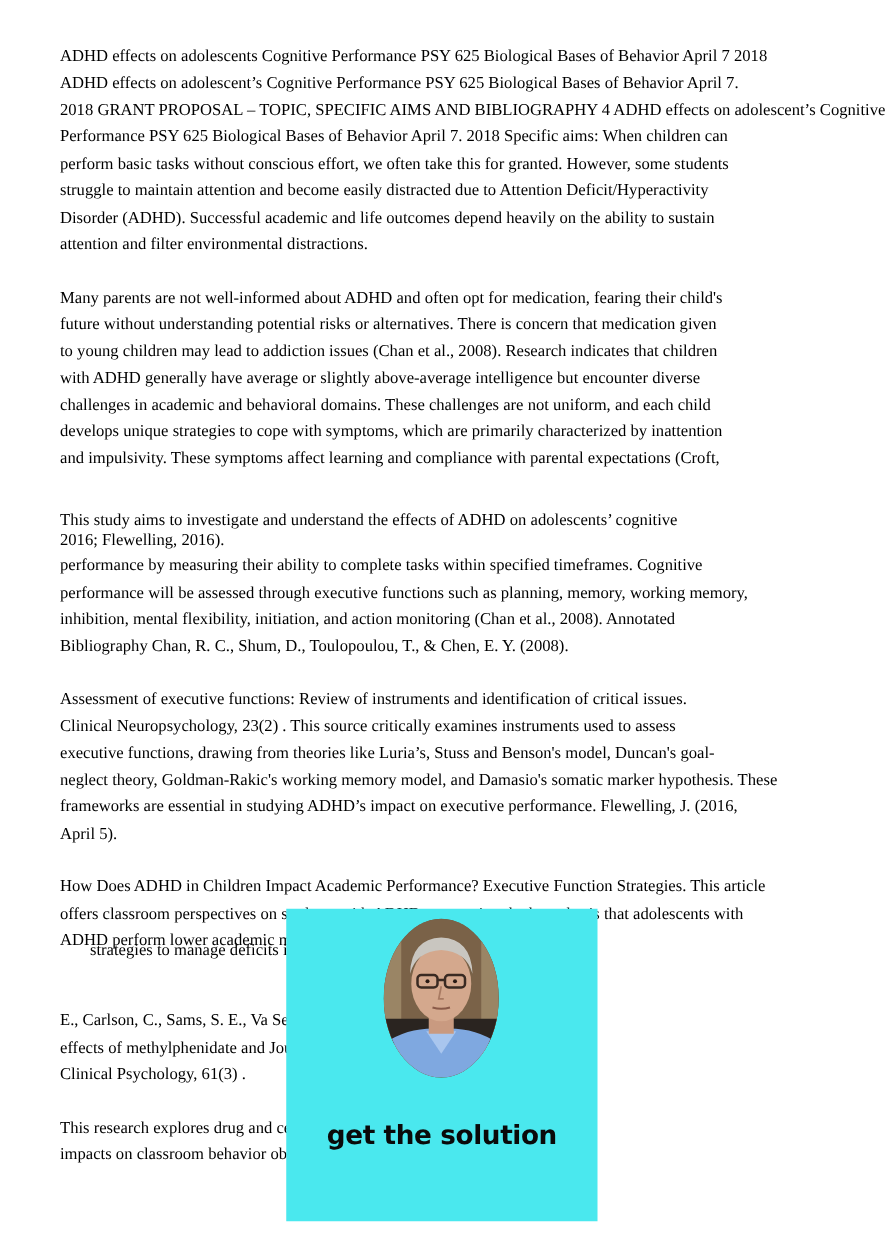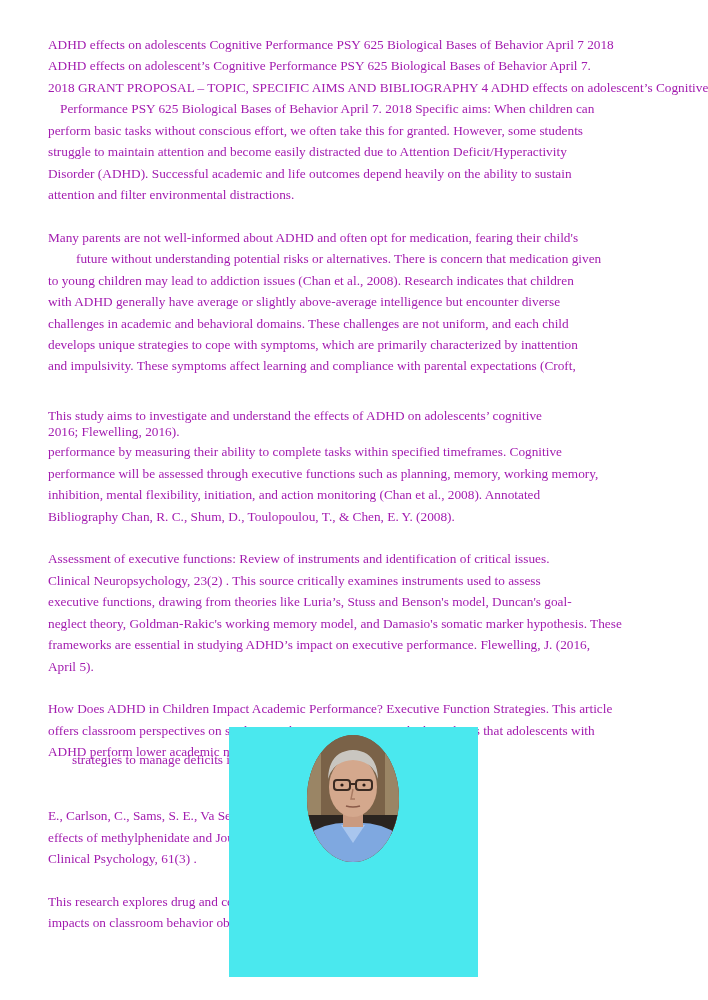--- a/index.html
+++ b/index.html
@@ -20,21 +20,21 @@
       height: 1000px;
       background: #ffffff;
     }
     .line {
       position: absolute;
       left: 48px;
       white-space: nowrap;
       font-family: "Liberation Serif", "DejaVu Serif", serif;
       font-size: 13.3px;
       line-height: 16px;
-      color: #a21caf;
+      color: #000000;
     }
     .overlay {
       position: absolute;
       left: 229px;
       top: 727px;
       width: 249px;
       height: 250px;
       background: #4ae8ee;
     }
     .portrait {
@@ -71,27 +71,27 @@
     }
   </style>
 </head>
 <body>
 
 <div class="page">
   <div id="lines">
       <div class="line" style="top: 37px;">ADHD effects on adolescents Cognitive Performance PSY 625 Biological Bases of Behavior April 7 2018</div>
       <div class="line" style="top: 58px;">ADHD effects on adolescent’s Cognitive Performance PSY 625 Biological Bases of Behavior April 7.</div>
       <div class="line" style="top: 80px;">2018 GRANT PROPOSAL – TOPIC, SPECIFIC AIMS AND BIBLIOGRAPHY 4 ADHD effects on adolescent’s Cognitive</div>
-      <div class="line" style="top: 101px; margin-left: 12px;">Performance PSY 625 Biological Bases of Behavior April 7. 2018 Specific aims: When children can</div>
+      <div class="line" style="top: 101px;">Performance PSY 625 Biological Bases of Behavior April 7. 2018 Specific aims: When children can</div>
       <div class="line" style="top: 123px;">perform basic tasks without conscious effort, we often take this for granted. However, some students</div>
       <div class="line" style="top: 144px;">struggle to maintain attention and become easily distracted due to Attention Deficit/Hyperactivity</div>
       <div class="line" style="top: 166px;">Disorder (ADHD). Successful academic and life outcomes depend heavily on the ability to sustain</div>
       <div class="line" style="top: 187px;">attention and filter environmental distractions.</div>
       <div class="line" style="top: 230px;">Many parents are not well-informed about ADHD and often opt for medication, fearing their child's</div>
-      <div class="line" style="top: 251px; margin-left: 28px;">future without understanding potential risks or alternatives. There is concern that medication given</div>
+      <div class="line" style="top: 251px;">future without understanding potential risks or alternatives. There is concern that medication given</div>
       <div class="line" style="top: 273px;">to young children may lead to addiction issues (Chan et al., 2008). Research indicates that children</div>
       <div class="line" style="top: 294px;">with ADHD generally have average or slightly above-average intelligence but encounter diverse</div>
       <div class="line" style="top: 316px;">challenges in academic and behavioral domains. These challenges are not uniform, and each child</div>
       <div class="line" style="top: 337px;">develops unique strategies to cope with symptoms, which are primarily characterized by inattention</div>
       <div class="line" style="top: 358px;">and impulsivity. These symptoms affect learning and compliance with parental expectations (Croft,</div>
       <div class="line" style="top: 380px; margin-top: 44px;">2016; Flewelling, 2016).</div>
       <div class="line" style="top: 408px;">This study aims to investigate and understand the effects of ADHD on adolescents’ cognitive</div>
       <div class="line" style="top: 444px;">performance by measuring their ability to complete tasks within specified timeframes. Cognitive</div>
       <div class="line" style="top: 466px;">performance will be assessed through executive functions such as planning, memory, working memory,</div>
       <div class="line" style="top: 487px;">inhibition, mental flexibility, initiation, and action monitoring (Chan et al., 2008). Annotated</div>
@@ -135,14 +135,15 @@
         <rect x="49" y="45" width="16" height="10" rx="3" fill="none" stroke="#3a2a22" stroke-width="2"></rect>
         <line x1="43" y1="49" x2="49" y2="49" stroke="#3a2a22" stroke-width="2"></line>
 
         <circle cx="35" cy="50" r="1.6" fill="#2a1a14"></circle>
         <circle cx="57" cy="50" r="1.6" fill="#2a1a14"></circle>
 
         <path d="M46 54 L44 64 L48 64" fill="none" stroke="#a87a62" stroke-width="1.4"></path>
         <path d="M39 71 Q46 73 53 71" fill="none" stroke="#8a5a48" stroke-width="1.6"></path>
       </svg>
     </div>
+    <div class="cta" style="top:169px;">get the solution</div>
   </div>
 </div>
 
 </body></html>

